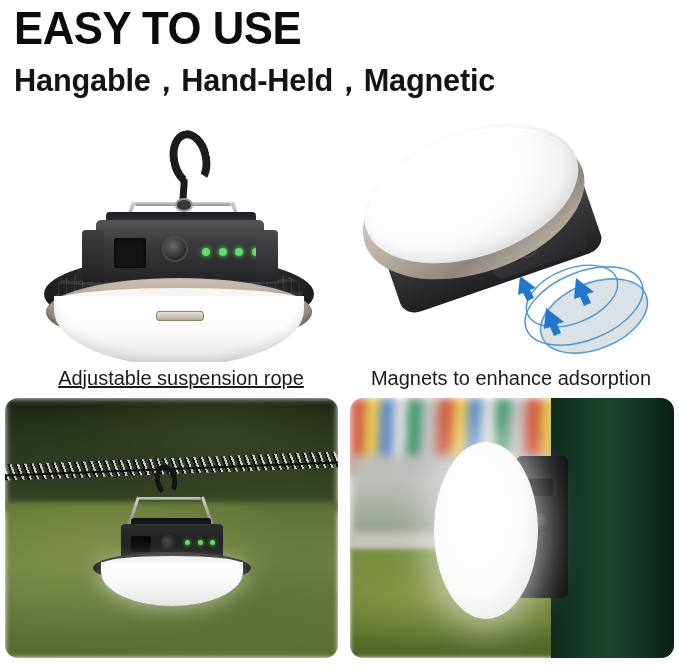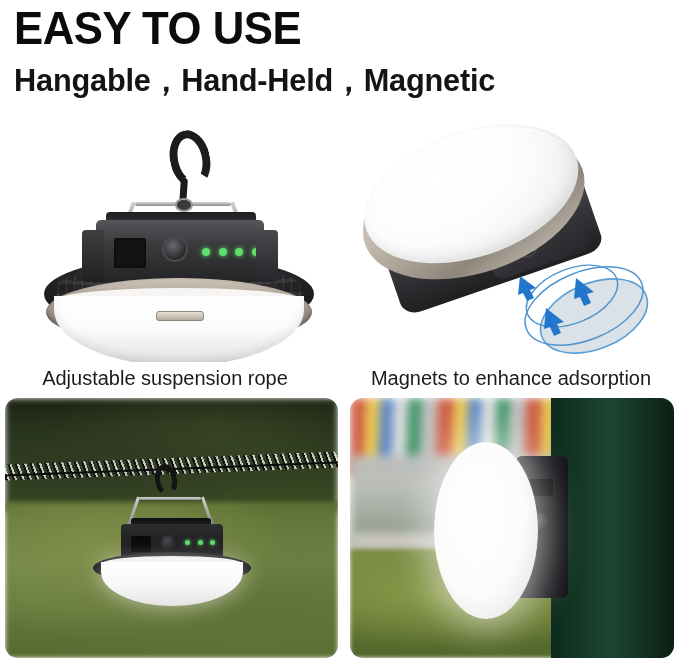--- a/index.html
+++ b/index.html
@@ -49,21 +49,21 @@
   .caption {
     position: absolute;
     top: 365px;
     font-size: 20px;
     line-height: 26px;
     font-weight: 300;
     color: #1b1b1b;
     text-align: center;
     white-space: nowrap;
   }
-  .caption-left  { left: 0;   width: 330px; }
+  .caption-left  { left: 16px;   width: 330px; text-decoration: underline; }
   .caption-right { left: 345px; width: 332px; }
 
   
   .shot {
     position: absolute;
     overflow: hidden;
   }
   #shot-hang { left: 14px;  top: 118px; width: 330px; height: 244px; }
   #shot-mag  { left: 352px; top: 118px; width: 327px; height: 244px; }
 

